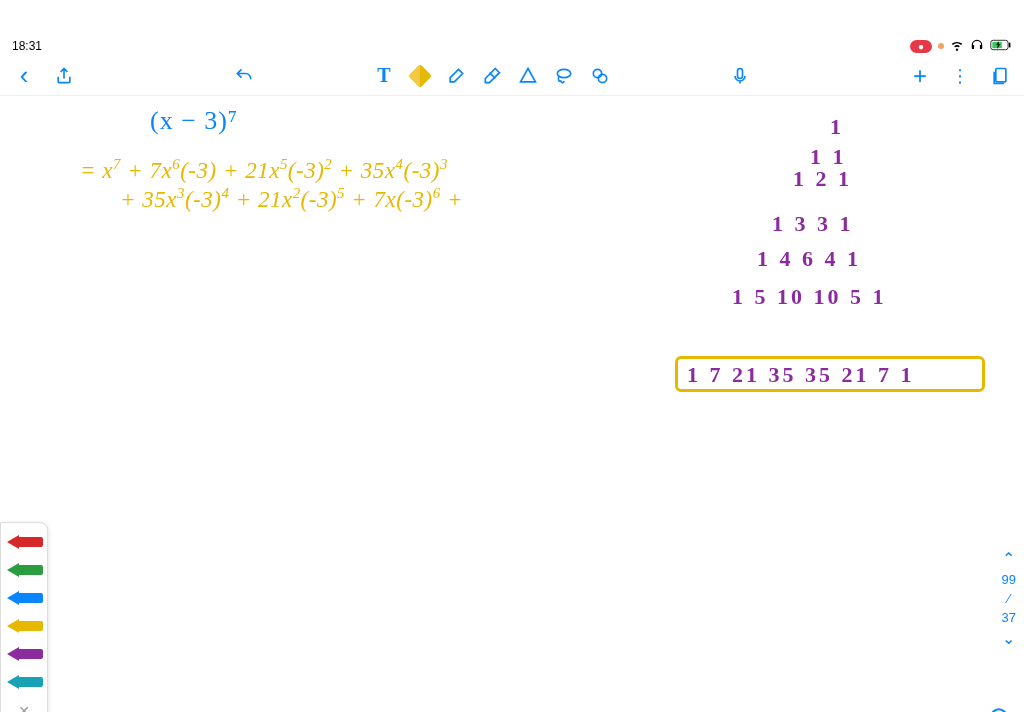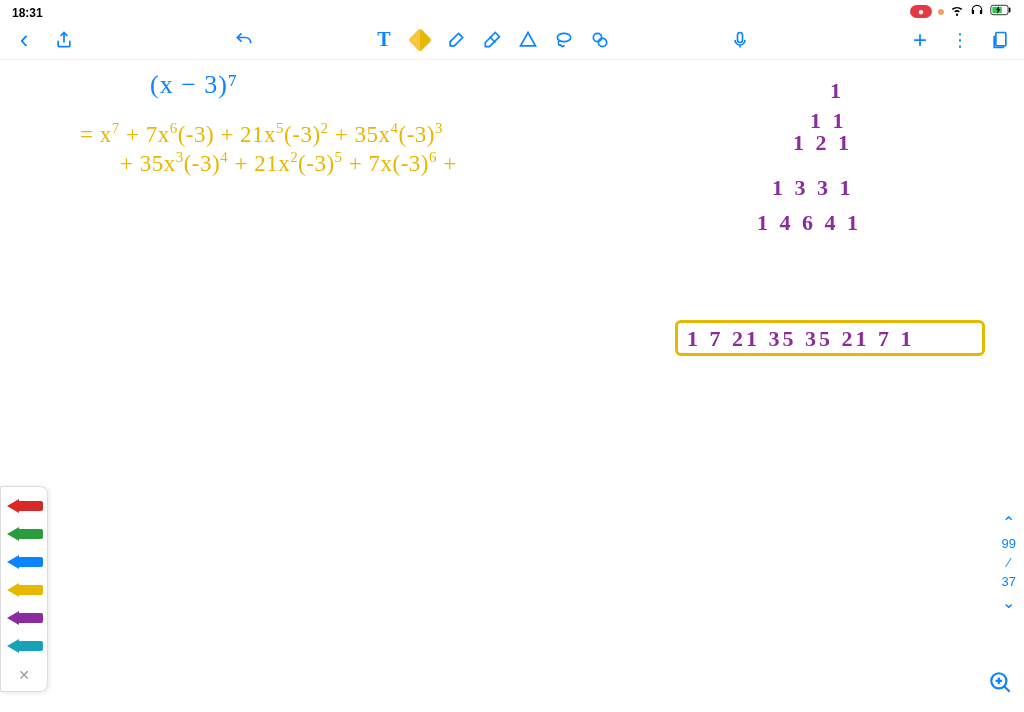--- a/index.html
+++ b/index.html
@@ -9,24 +9,25 @@
       background: #fff;
       font-family: -apple-system, sans-serif;
       position: relative;
       overflow: hidden;
     }
     .status-bar {
       height: 20px;
       background: #fff;
       display: flex;
       justify-content: space-between;
-      align-items: flex-end;
+      align-items: center;
       padding: 0 12px;
       font-size: 12px;
-      font-weight: 700;
+      font-weight: 400;
+      margin-top: 36px;
     }
     .status-right { display: flex; align-items: center; gap: 6px; }
     .record-pill {
       background: #e63946;
       color: #fff;
       border-radius: 10px;
       padding: 1px 8px;
       display: flex;
       align-items: center;
       gap: 4px;
@@ -56,21 +57,21 @@
       width: 100%;
       height: calc(100% - 60px);
       background: #fff;
     }
     .handwriting {
       position: absolute;
       font-family: 'Comic Sans MS', cursive;
       white-space: nowrap;
     }
     .blue-ink { color: #0a84ff; font-size: 26px; font-weight: 500; letter-spacing: 1px; }
-    .yellow-ink { color: #e6b800; font-size: 23px; font-weight: 500; letter-spacing: 0.5px; }
+    .yellow-ink { color: #e6b800; font-size: 23px; font-weight: 500; letter-spacing: 0.5px; font-style: italic; }
     .purple-ink { color: #8b2c9e; font-size: 22px; font-weight: 600; letter-spacing: 3px; text-align: center; }
     .triangle-row { position: absolute; }
     .highlight-box {
       position: absolute;
       border: 3px solid #e6b800;
       border-radius: 6px;
       background: transparent;
     }
     .pen-panel {
       position: absolute;
@@ -222,20 +223,21 @@
 <div class="canvas">
   <div class="handwriting blue-ink" style="left:150px;top:10px">(x − 3)⁷</div>
   <div class="handwriting yellow-ink" style="left:80px;top:60px">= x<sup>7</sup> + 7x<sup>6</sup>(-3) + 21x<sup>5</sup>(-3)<sup>2</sup> + 35x<sup>4</sup>(-3)<sup>3</sup></div>
   <div class="handwriting yellow-ink" style="left:120px;top:89px">+ 35x<sup>3</sup>(-3)<sup>4</sup> + 21x<sup>2</sup>(-3)<sup>5</sup> + 7x(-3)<sup>6</sup> +</div>
 
   <div class="handwriting purple-ink triangle-row" style="left:830px;top:18px">1</div>
   <div class="handwriting purple-ink triangle-row" style="left:810px;top:48px">1   1</div>
   <div class="handwriting purple-ink triangle-row" style="left:793px;top:70px">1   2   1</div>
   <div class="handwriting purple-ink triangle-row" style="left:772px;top:115px">1   3   3   1</div>
   <div class="handwriting purple-ink triangle-row" style="left:757px;top:150px">1  4  6  4  1</div>
+  <div class="handwriting purple-ink triangle-row" style="left:732px;top:188px">1  5  10  10  5  1</div>
   <div class="handwriting purple-ink triangle-row" style="left:687px;top:266px">1  7  21  35  35  21  7  1</div>
   <div class="highlight-box" style="left:675px;top:260px;width:310px;height:36px"></div>
 
   <div class="pen-panel">
     <div class="pen-item">
         <div class="pen-tip" style="border-right-color:#d62828"></div>
         <div class="pen-body" style="background:#d62828"></div>
       </div>
     <div class="pen-item">
         <div class="pen-tip" style="border-right-color:#2a9d3f"></div>

